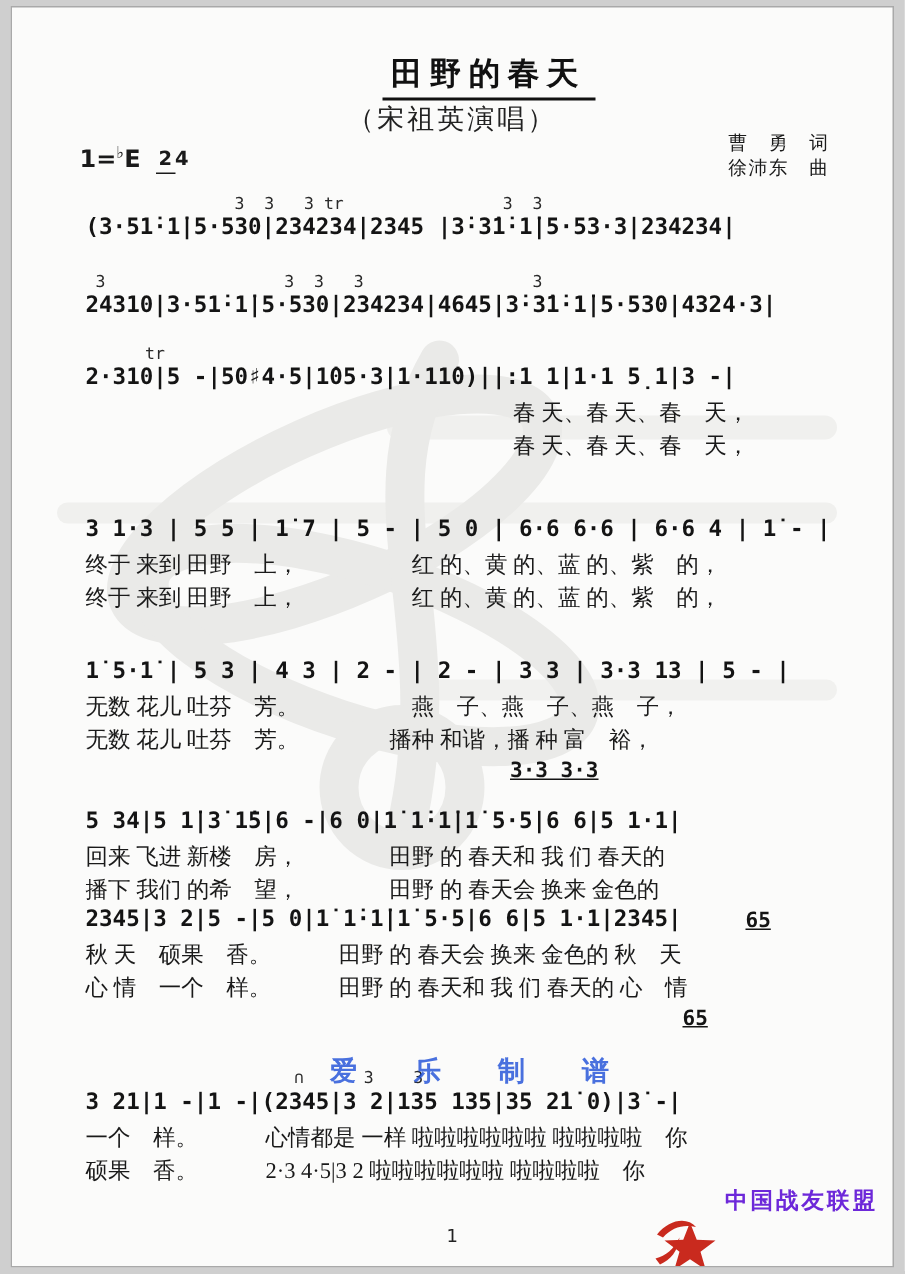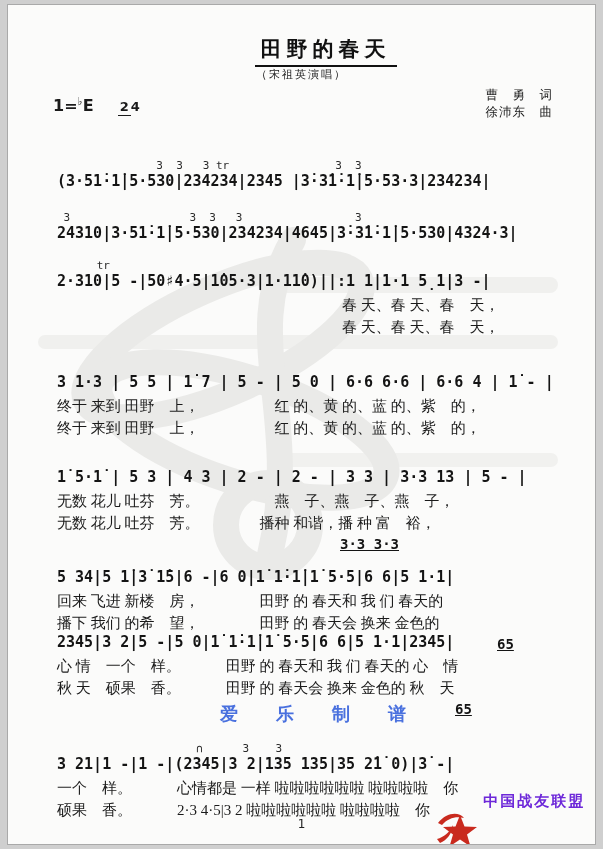--- a/index.html
+++ b/index.html
@@ -4,34 +4,34 @@
 <style>
   html,body{margin:0;padding:0;width:603px;height:849px;background:#cfcfcf;
     font-family:"Liberation Serif",serif;}
   #paper{position:absolute;left:7px;top:4px;width:587px;height:839px;
     background:#fbfbfa;border:1px solid #a9a9a9;overflow:hidden;}
   .abs{position:absolute;}
   
   .title-wrap{left:0;right:0;top:30px;text-align:center;margin-left:48px;}
   .title{display:inline-block;font-size:21px;font-weight:bold;letter-spacing:5px;
     color:#111;border-bottom:2px solid #111;padding:0 6px 2px 6px;}
-  .subtitle{left:0;right:0;top:62px;text-align:center;font-size:11px;color:#222;letter-spacing:2px;font-family:Liberation Mono, monospace;}
+  .subtitle{left:0;right:0;top:62px;text-align:center;font-size:18px;color:#222;letter-spacing:2px;font-family:Liberation Mono, monospace;}
   .keysig{left:45px;top:90px;font-size:16px;font-weight:bold;color:#1a1a1a;
     font-family:"DejaVu Sans",sans-serif;}
   .flat{font-size:11px;vertical-align:super;}
-  .timesig{display:inline-block;vertical-align:middle;margin-left:24px;text-align:center;
+  .timesig{display:inline-block;vertical-align:middle;margin-left:10px;text-align:center;
     font-size:13px;line-height:11px;font-weight:bold;}
   .timesig .num{border-bottom:1px solid #1a1a1a;padding:0 2px 1px 2px;}
   .timesig .den{padding-top:1px;}
   .credits{right:42px;top:82px;font-size:12.5px;line-height:17px;color:#1a1a1a;
     text-align:left;letter-spacing:1px;}
   
   .system{position:absolute;left:49px;right:8px;}
   .marks{font-family:"DejaVu Sans Mono",monospace;font-size:11px;height:13px;
-    white-space:pre;color:#2a2a2a;margin-top:30px;}
+    white-space:pre;color:#2a2a2a;}
   .notes{font-family:"DejaVu Sans Mono",monospace;font-size:15px;font-weight:700;
     height:24px;white-space:pre;color:#141414;}
   .lyr{font-size:15px;height:22px;white-space:pre;color:#1a1a1a;}
   .extra{font-family:"DejaVu Sans Mono",monospace;font-size:14px;font-weight:700;
     color:#141414;text-decoration:underline;height:18px;}
   
   .wm-svg{position:absolute;left:30px;top:220px;}
   .blue-wm{left:212px;top:697px;font-size:18px;font-weight:bold;color:#1d4ed8;
     opacity:0.8;letter-spacing:38px;white-space:pre;}
   
@@ -110,22 +110,22 @@
     <div class="marks"></div>
     <div class="notes">5 34|5 1̇|3̇ 1̇5|6 -|6 0|1̇ 1̇·1̇|1̇ 5·5|6 6|5 1·1|</div>
     <div class="lyr">回来 飞进 新楼　房，　　　　田野 的 春天和 我 们 春天的</div>
     <div class="lyr">播下 我们 的希　望，　　　　田野 的 春天会 换来 金色的</div>
     <div class="extra" style="padding-left:440px">65</div>
   </div>
 
   <div class="system" style="top:585px">
     <div class="marks"></div>
     <div class="notes">2345|3 2|5 -|5 0|1̇ 1̇·1̇|1̇ 5·5|6 6|5 1·1|2345|</div>
+    <div class="lyr">秋 天　硕果　香。　　　田野 的 春天会 换来 金色的 秋　天</div>
     <div class="lyr">心 情　一个　样。　　　田野 的 春天和 我 们 春天的 心　情</div>
-    <div class="lyr">秋 天　硕果　香。　　　田野 的 春天会 换来 金色的 秋　天</div>
     <div class="extra" style="padding-left:398px">65</div>
   </div>
 
   <div class="system" style="top:707px">
     <div class="marks">                     ∩      3    3</div>
     <div class="notes">3 21|1 -|1 -|(2345|3 2|135 135|35 2̇1̇ 0)|3̇ -|</div>
     <div class="lyr">一个　样。　　　心情都是 一样 啦啦啦啦啦啦 啦啦啦啦　你</div>
     <div class="lyr">硕果　香。　　　2·3 4·5|3 2 啦啦啦啦啦啦 啦啦啦啦　你</div>
   </div>
 

